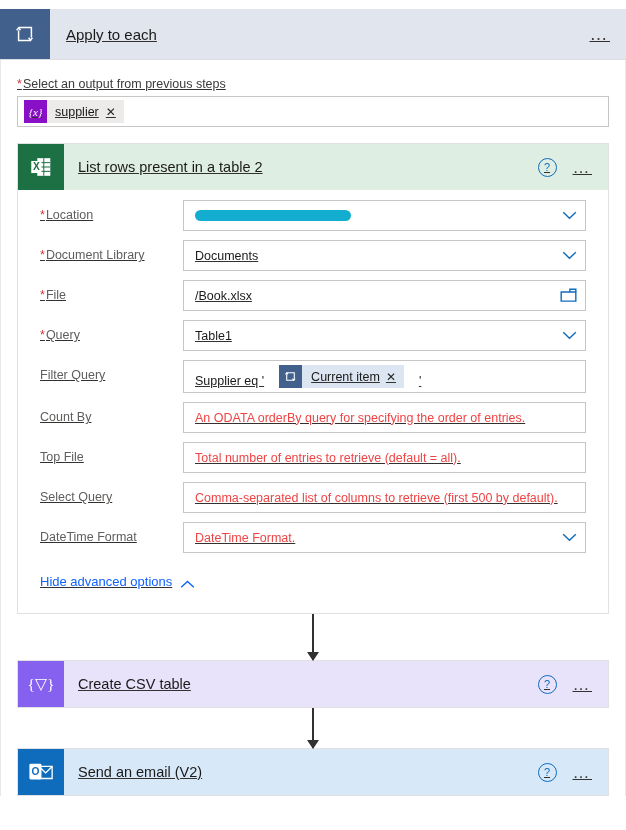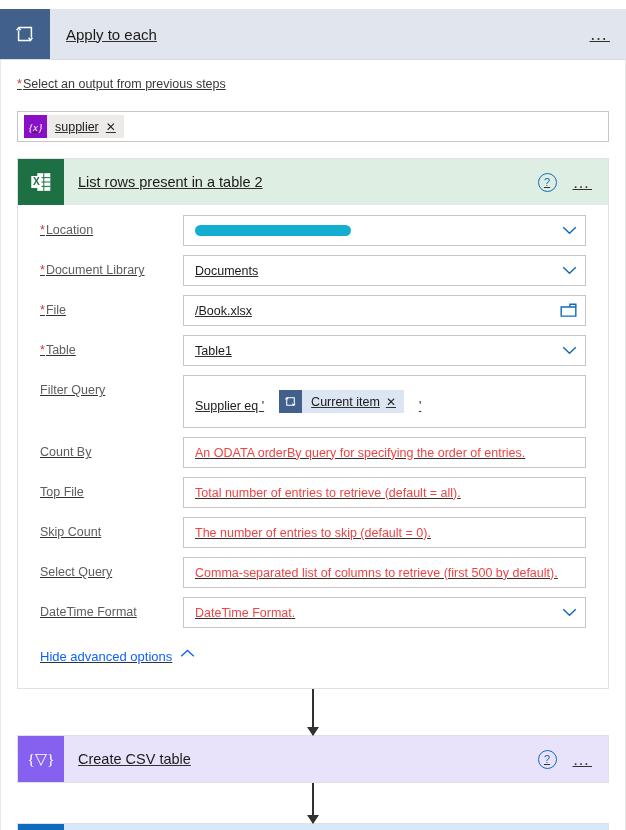--- a/index.html
+++ b/index.html
@@ -62,21 +62,21 @@
     background: #fff;
     padding: 17px 16px 0 16px;
     border-left: 1px solid #e8e8e8;
     border-right: 1px solid #e8e8e8;
     box-sizing: border-box;
     width: 626px;
   }
   .req-label {
     font-size: 12.5px;
     color: #3b3a39;
-    margin-bottom: 20px;
+    margin-bottom: 5px;
   }
   .req-star {
     color: #d13438;
     margin-right: 1px;
   }
   .token-box {
     border: 1px solid #c8c6c4;
     background: #fff;
     height: 31px;
     display: flex;
@@ -212,40 +212,40 @@
   
   .filter-field { padding: 0 8px 0 11px; }
   .fq-text { white-space: pre; margin-top: 8px; }
   .chip2 {
     display: inline-flex;
     align-items: center;
     background: #dce6f2;
     height: 23px;
     font-size: 12.5px;
     color: #1b1a19;
-    margin: 14px 3px;
+    margin: 4px 3px;
   }
   .chip2-icon {
     width: 23px;
     height: 23px;
     min-width: 23px;
     background: #41608c;
     display: flex;
     align-items: center;
     justify-content: center;
   }
   .chip2-label { padding: 0 6px 0 9px; }
   .chip2-x { font-size: 12px; color: #201f1e; padding-right: 8px; cursor: pointer; }
 
   .advanced-link {
     padding: 8px 0 24px 22px;
     font-size: 13px;
     color: #0f62fe;
     display: flex;
-    align-items: flex-start;
+    align-items: flex-end;
     gap: 8px;
     cursor: pointer;
   }
   .adv-chev { font-size: 13px; line-height: 1; }
 
   
   .connector {
     display: flex;
     justify-content: center;
     position: relative;
@@ -364,21 +364,21 @@
               <svg width="17" height="15" viewBox="0 0 18 16" fill="none" stroke="#0f6cbd" stroke-width="1.5">
                 <path d="M1.2 14 V4.2 H16.8 V14 Z"></path>
                 <path d="M10.5 4.2 V1.3 H16.8 V4.2"></path>
               </svg>
             </span>
           </div>
         </div>
 
         <div class="row">
           <div class="row-label">
-            <span class="req-star">*</span><span>Table</span>
+            <span class="req-star">*</span><span>Query</span>
           </div>
           <div class="field">
             <span class="val">Table1</span>
             <span class="chev">
               <svg width="15" height="9" viewBox="0 0 16 10" fill="none" stroke="#0f6cbd" stroke-width="1.6">
                   <path d="M1 1.4 L8 8 L15 1.4"></path>
                 </svg>
             </span>
           </div>
         </div>
@@ -410,26 +410,20 @@
           </div>
         </div>
 
         <div class="row">
           <div class="row-label">Top File</div>
           <div class="field">
             <span class="ph">Total number of entries to retrieve (default = all).</span>
           </div>
         </div>
 
-        <div class="row">
-          <div class="row-label">Skip Count</div>
-          <div class="field">
-            <span class="ph">The number of entries to skip (default = 0).</span>
-          </div>
-        </div>
 
         <div class="row">
           <div class="row-label">Select Query</div>
           <div class="field">
             <span class="ph">Comma-separated list of columns to retrieve (first 500 by default).</span>
           </div>
         </div>
 
         <div class="row">
           <div class="row-label">DateTime Format</div>

